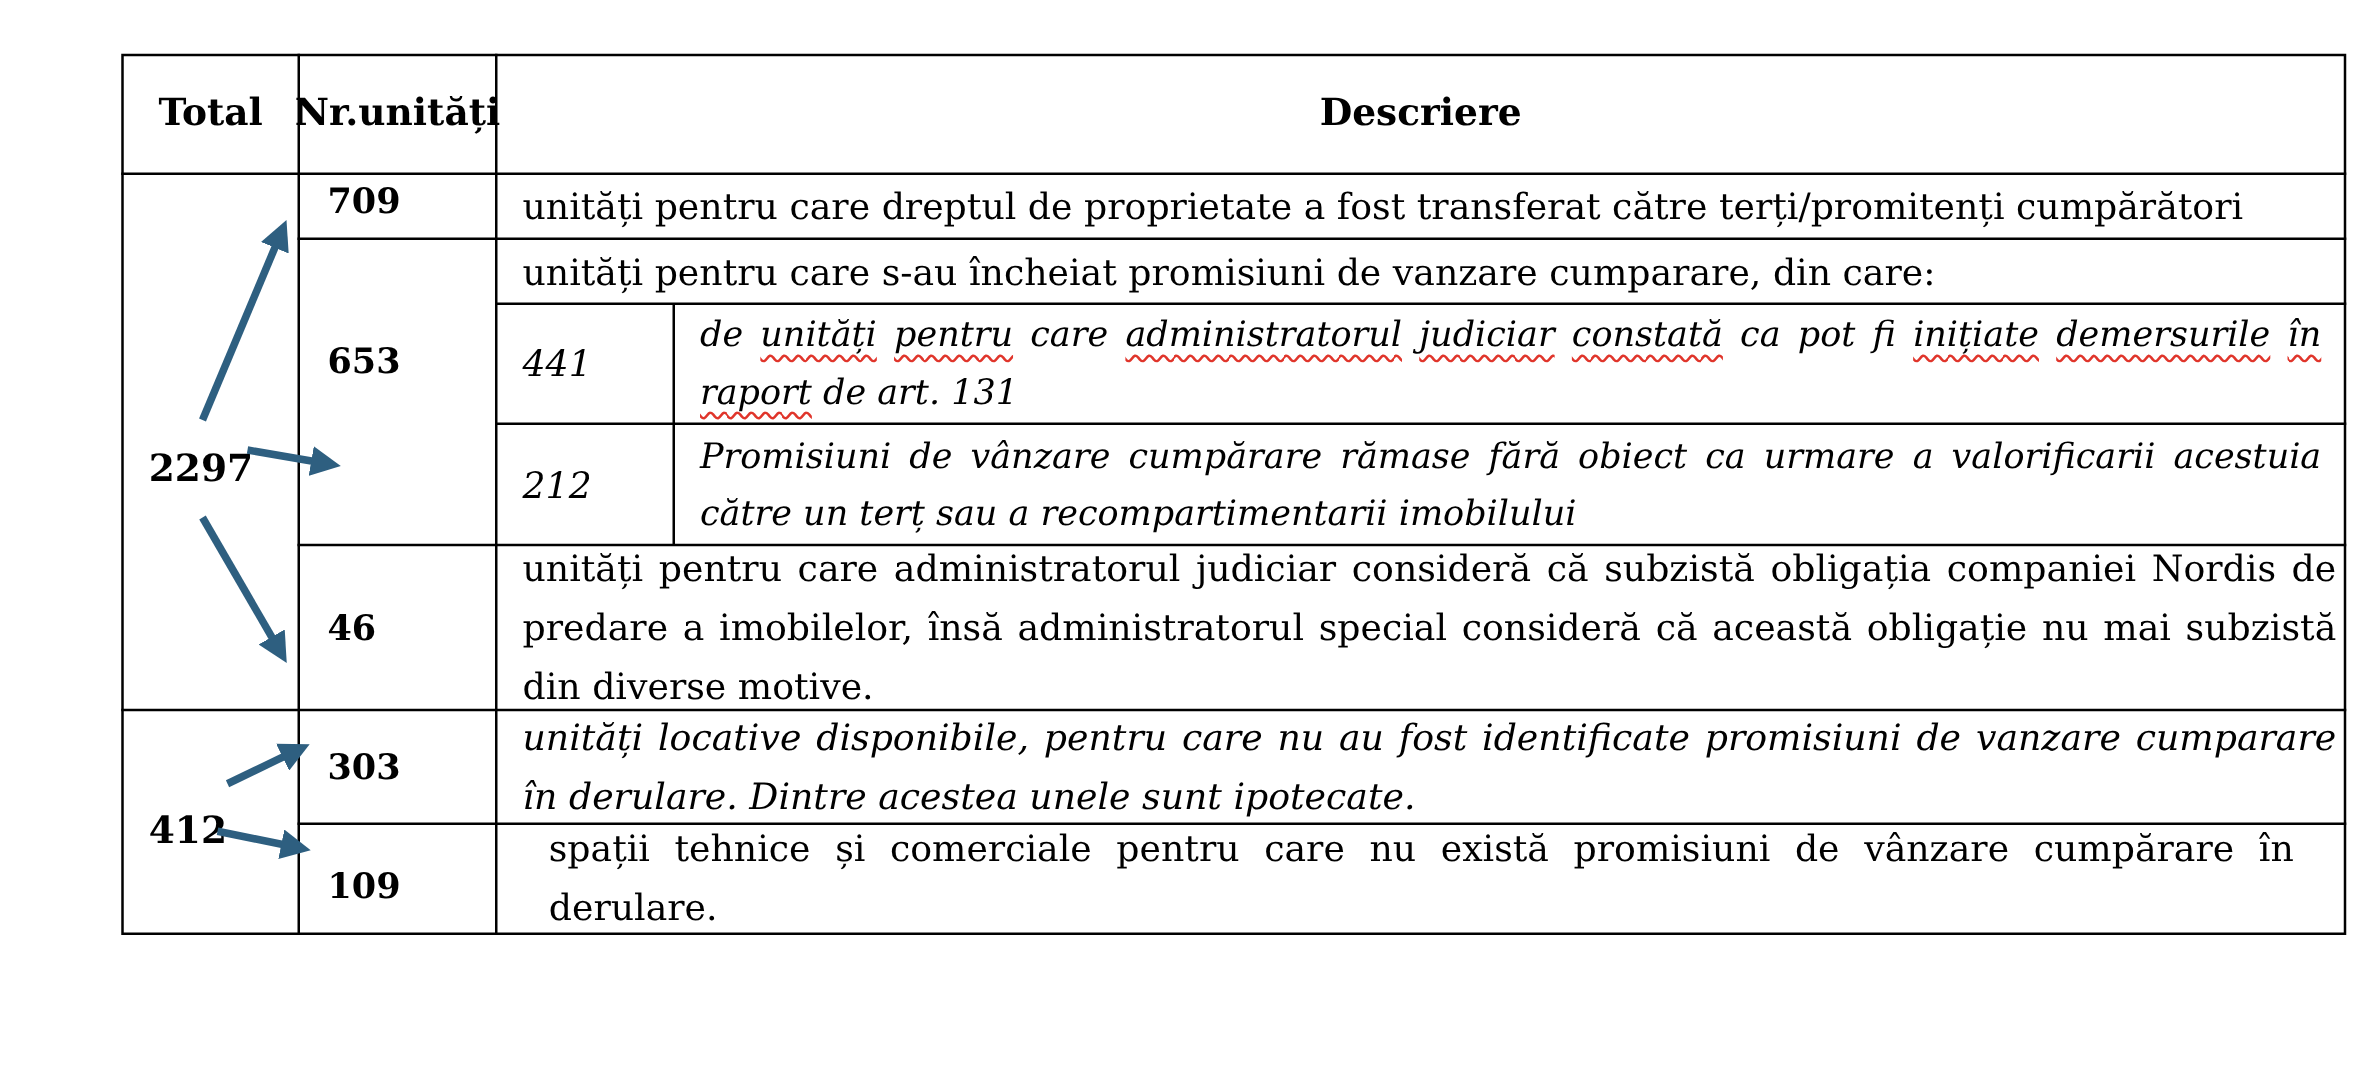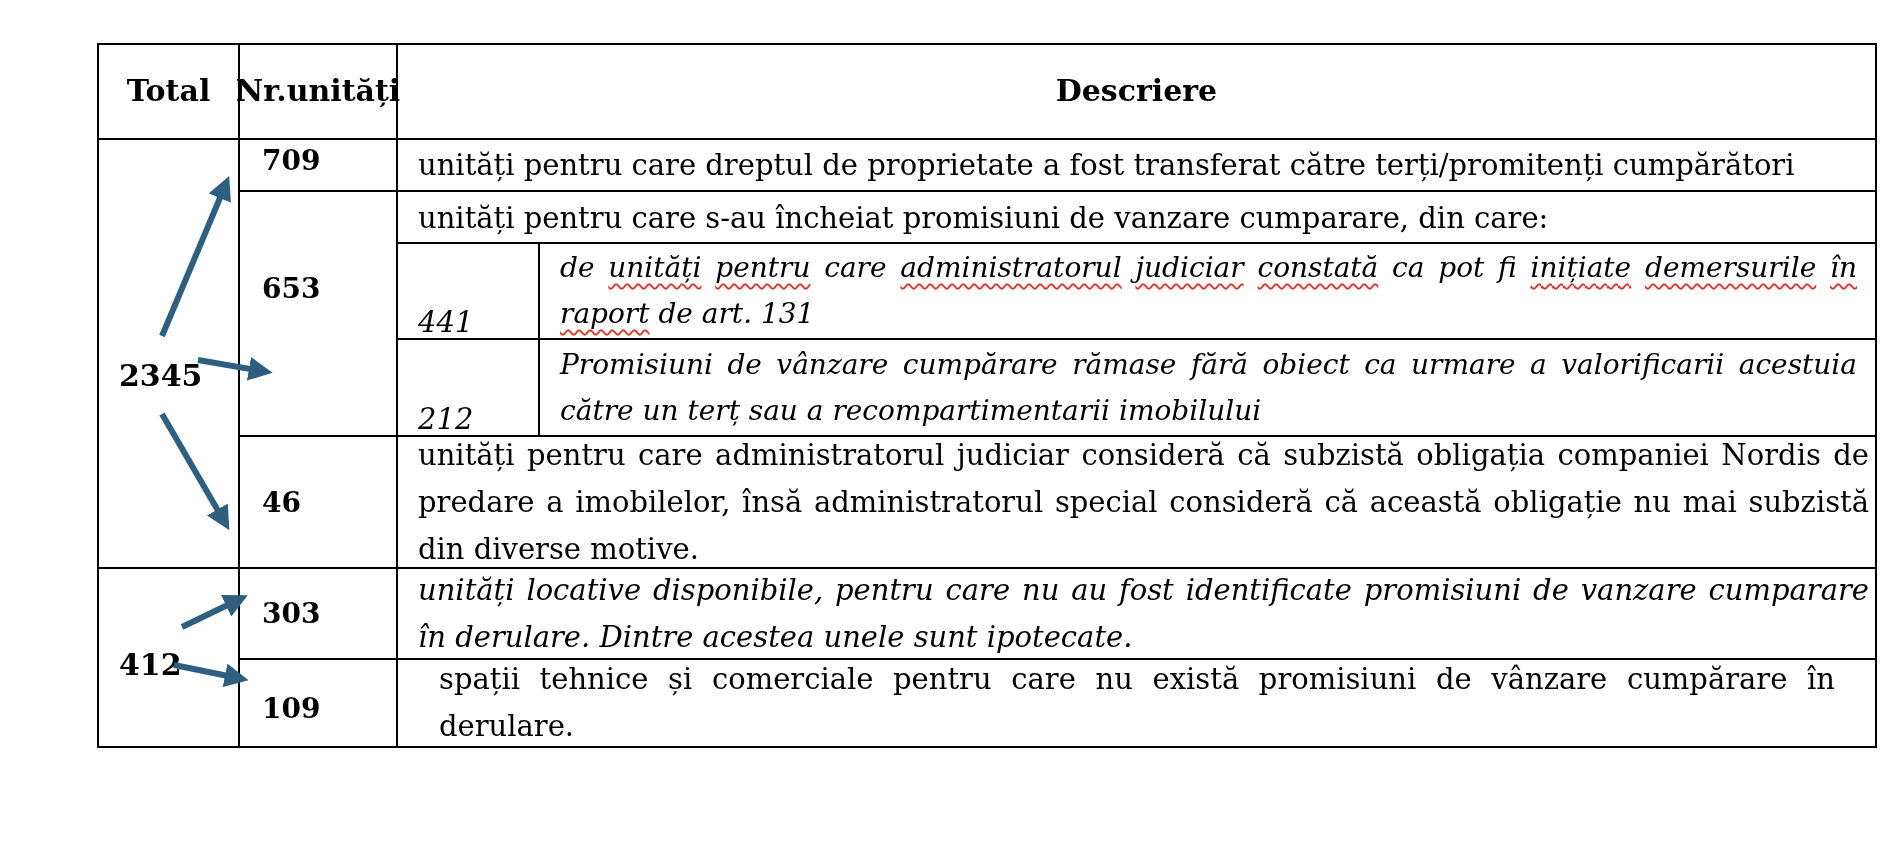--- a/index.html
+++ b/index.html
@@ -7,21 +7,21 @@
          font-family:"DejaVu Serif","Liberation Serif",serif; color:#000; }
   .tbl { position:absolute; left:97px; top:43px; width:1780px; height:705px; border:2.5px solid #000; box-sizing:border-box; }
   .hl { position:absolute; height:0; border-top:2px solid #000; }
   .vl { position:absolute; width:0; border-left:2px solid #000; }
   .cell { position:absolute; box-sizing:border-box; display:flex; align-items:center; }
   .hdr { font-weight:bold; font-size:30px; justify-content:center; text-align:center; line-height:1.15; }
   .num { font-weight:bold; font-size:28px; padding-left:22px;align-items:center; }
   .desc { font-size:29px; line-height:47px; padding:0 6px 0 20px; text-align:justify; text-align-last:left; }
   .desc.one { white-space:nowrap; }
   .sub { font-style:italic; font-size:28px; line-height:46px; padding:0 18px 0 20px; text-align:justify; text-align-last:left; }
-  .subnum { font-style:italic; font-size:29px; padding-left:20px;margin-top:31px; }
+  .subnum { font-style:italic; font-size:29px; padding-left:20px; }
   .squig { text-decoration:underline wavy #e0352b; text-decoration-thickness:1.5px; text-underline-offset:6px; }
   .total { font-weight:bold; font-size:30px; position:absolute; }
   svg.arrows { position:absolute; left:0; top:0; }
 </style>
 </head>
 <body>
 
 <div class="tbl"></div>
 
 <div class="vl" style="left:238px; top:43px; height:705px;"></div>
@@ -40,21 +40,21 @@
   <span>Total</span>
 </div>
 <div class="cell hdr" style="left:240px; top:45px; width:156px; height:93px; flex-direction:row;">
   <span>Nr.</span>
   <span>unități</span>
 </div>
 <div class="cell hdr" style="left:398px; top:45px; width:1477px; height:93px;">
   <span>Descriere</span>
 </div>
 
-<div class="total" style="left:119px; top:358px;">2345</div>
+<div class="total" style="left:119px; top:358px;">2297</div>
 <div class="total" style="left:119px; top:647px;">412</div>
 
 <div class="cell num" style="left:240px; top:140px; width:156px; height:50px; align-items:flex-start; padding-top:4px;">
   <span>709</span>
 </div>
 <div class="cell desc one" style="left:398px; top:140px; width:1477px; height:50px;">
   <span>unități pentru care dreptul de proprietate a fost transferat către terți/promitenți cumpărători</span>
 </div>
 
 <div class="cell num" style="left:240px; top:192px; width:156px; height:243px; padding-bottom:50px;">

